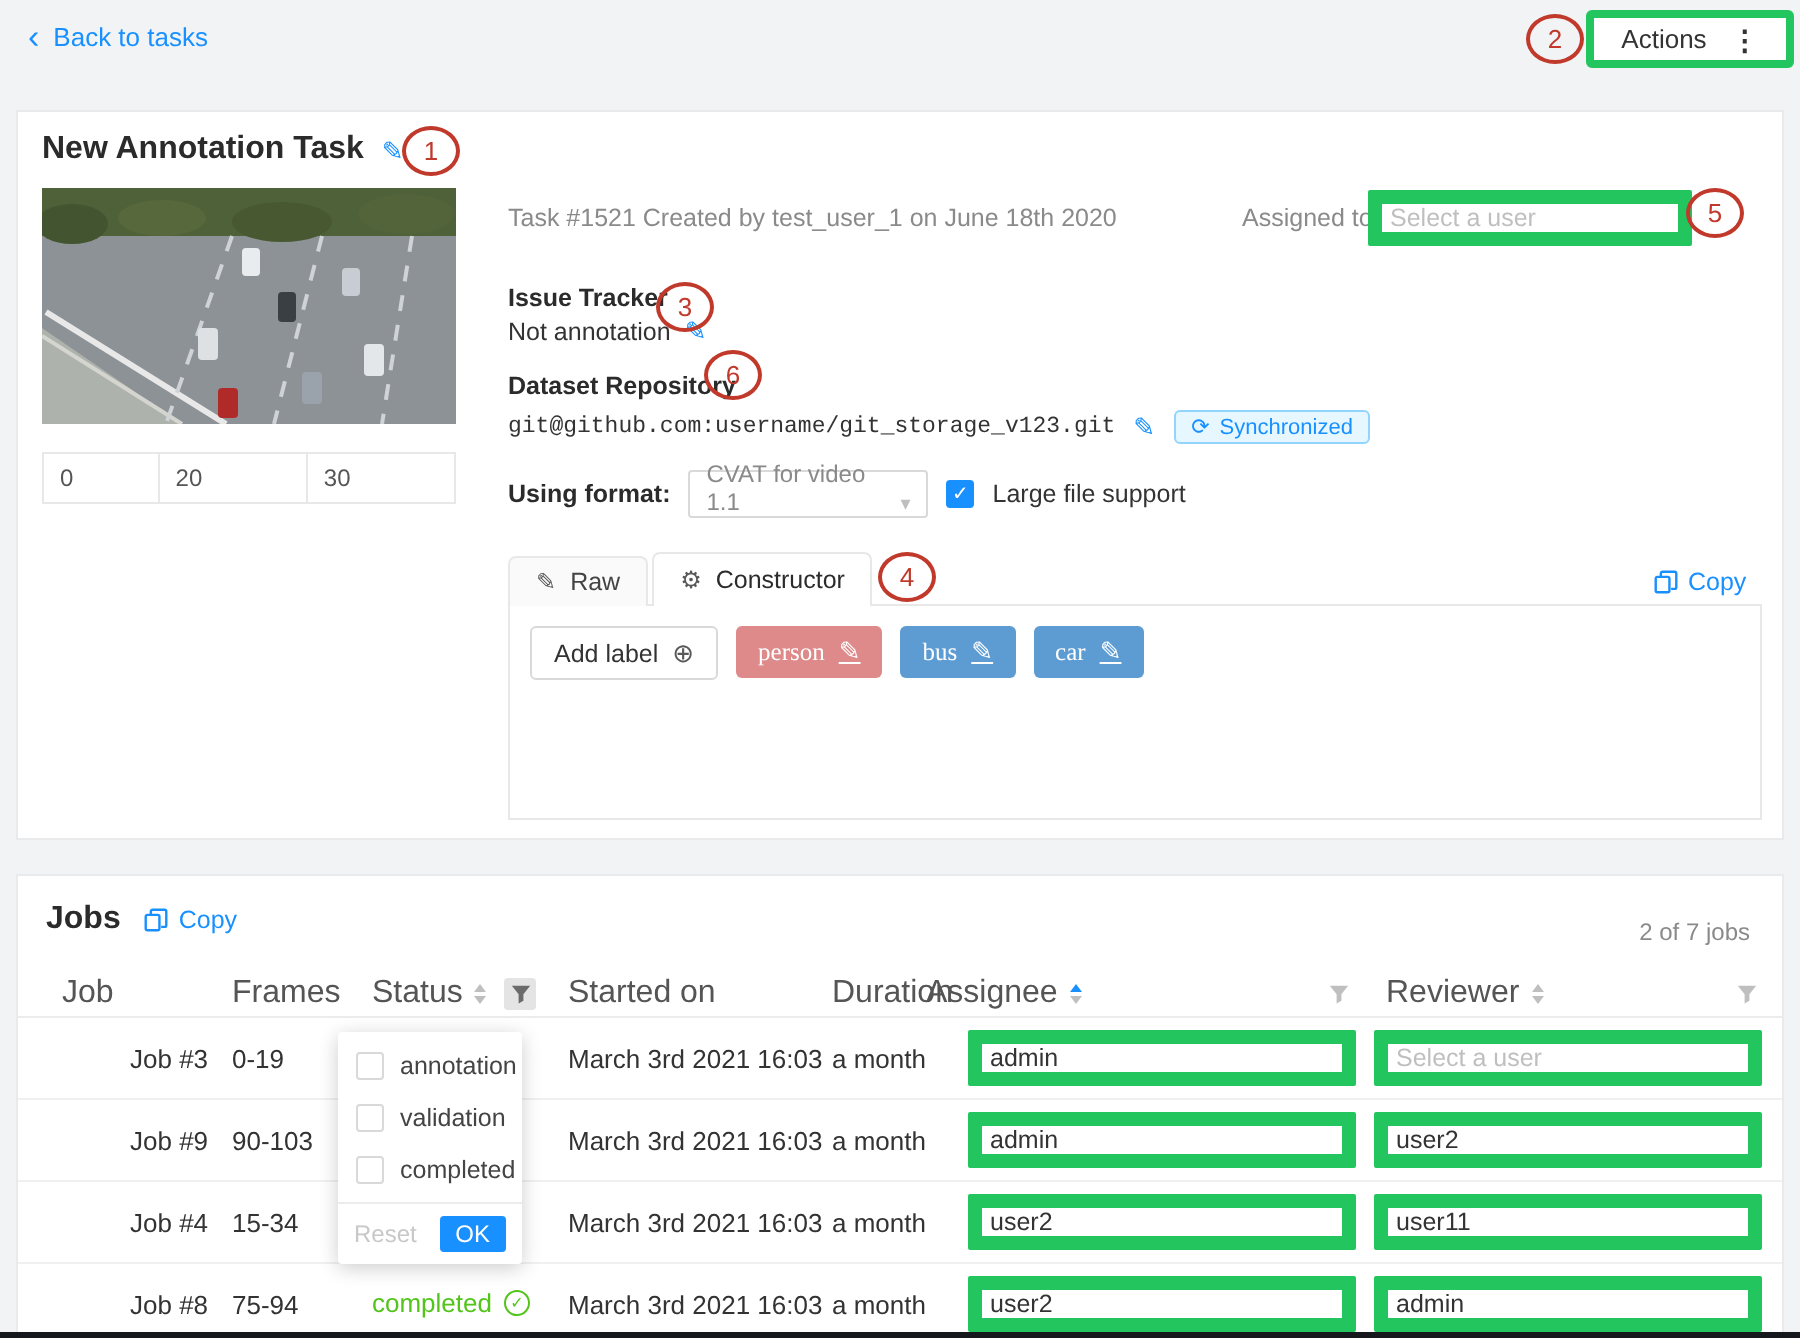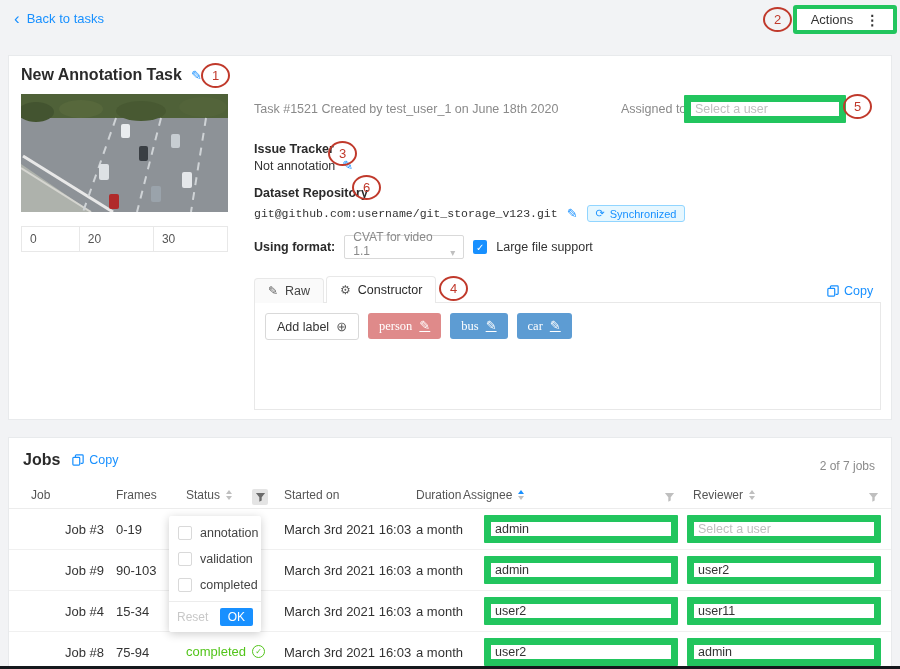--- a/index.html
+++ b/index.html
@@ -55,21 +55,21 @@
 
   .assigned-label { position:absolute; left:612px; top:46px; color:#8a8a8a; font-size:12.5px; }
   .txt-input { border:7px solid #22c55e; border-radius:1px; padding:0 4px; font-size:12.5px; color:#333; height:28px; outline:none; font-family:"Liberation Sans",sans-serif; background:#fff; }
   .txt-input::placeholder { color:#bfbfbf; }
   .assigned-input { position:absolute; left:675px; top:39px; width:162px; }
 
   
   .jobs-title-row { position:absolute; left:14px; top:13px; display:flex; align-items:center; gap:12px; }
   .jobs-title { font-size:16px; font-weight:700; color:#2b2b2b; }
   .jobs-count { position:absolute; right:16px; top:21px; color:#8a8a8a; font-size:12px; }
-  .jheader { position:absolute; left:0; top:44px; width:100%; height:27px; border-bottom:1px solid #ececec; font-size:12px; color:#555; }
+  .jheader { position:absolute; left:0; top:44px; width:100%; height:27px; border-bottom:1px solid #ececec; font-size:16px; color:#555; }
   .jheader span.h, .jheader div.h { position:absolute; top:6px; display:flex; align-items:center; gap:6px; }
   .sorter { display:inline-flex; flex-direction:column; gap:2px; }
   .car-up { width:0; height:0; border-left:3.5px solid transparent; border-right:3.5px solid transparent; border-bottom:4px solid #bfbfbf; }
   .car-dn { width:0; height:0; border-left:3.5px solid transparent; border-right:3.5px solid transparent; border-top:4px solid #bfbfbf; }
   .car-up.blue { border-bottom-color:#1890ff; }
   .funnel { position:absolute; top:7px; cursor:pointer; display:flex; align-items:center; justify-content:center; width:16px; height:16px; border-radius:2px; }
   .funnel.active { background:#e4e4e4; }
 
   .jrow { position:absolute; left:0; width:100%; height:41px; border-bottom:1px solid #f0f0f0; }
   .jrow span.c { position:absolute; top:13px; font-size:13px; color:#333; }

